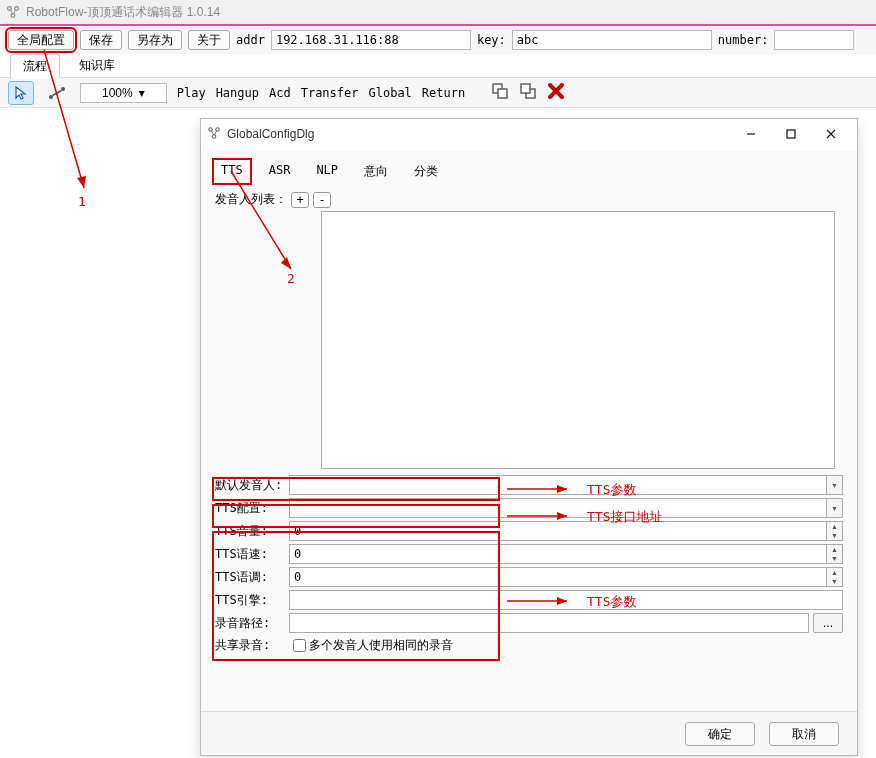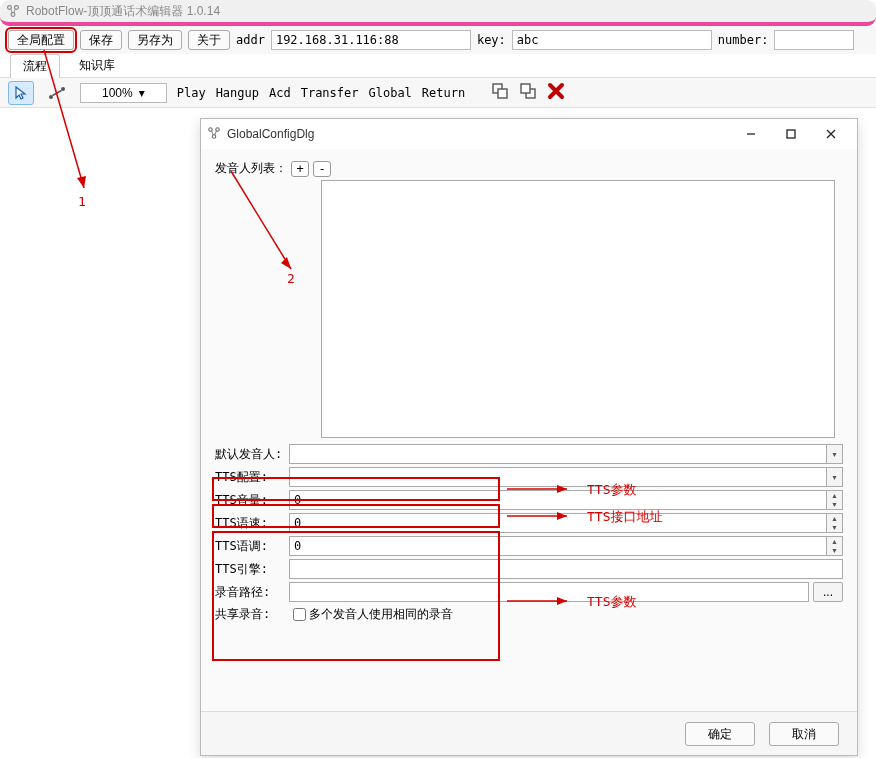--- a/index.html
+++ b/index.html
@@ -1,19 +1,19 @@
 <!DOCTYPE html>
 <html><head>
 <meta charset="utf-8">
 <style>
   * { box-sizing: border-box; font-family: "Microsoft YaHei", "SimSun", sans-serif; font-size: 12px; }
   body { margin: 0; width: 876px; height: 758px; background: #fff; overflow: hidden; position: relative; }
 
   
-  .titlebar { background: #f0f0f0; height: 26px; display: flex; align-items: center; padding: 0 6px; border-bottom: 4px solid #ec4899; border-radius: 9px; }
+  .titlebar { background: #f0f0f0; height: 26px; display: flex; align-items: center; padding: 0 6px; border-bottom: 2px solid #ec4899; }
   .titlebar .appicon svg { width: 14px; height: 14px; display: block; }
   .titlebar .title { margin-left: 6px; color: #888; }
 
   
   .toolbar1 { background: #f7f7f7; height: 28px; display: flex; align-items: center; gap: 6px; padding: 2px 8px; }
   .btn { background: #fafafa; border: 1px solid #aaa; border-radius: 3px; padding: 1px 8px; height: 20px; line-height: 16px; display: inline-flex; align-items: center; font-family: "SimSun", monospace; }
   .field-label { font-family: "SimSun", monospace; }
   .input { border: 1px solid #bbb; height: 20px; padding: 0 4px; font-family: "SimSun", monospace; background: #fff; }
   .red-frame { outline: 2px solid #d40000; outline-offset: 1px; }
 
@@ -175,20 +175,27 @@
       </div>
     <div class="winbtn">
         <svg width="10" height="10">
           <path d="M1 1 L9 9 M9 1 L1 9" stroke="#222" stroke-width="1.3"></path>
         </svg>
       </div>
   </div>
 
   <div class="dlg-body">
 
+    <div class="dlg-tabs">
+      <span class="dlg-tab active">TTS</span>
+      <span class="dlg-tab">ASR</span>
+      <span class="dlg-tab">NLP</span>
+      <span class="dlg-tab">意向</span>
+      <span class="dlg-tab">分类</span>
+    </div>
 
     <div class="row">
       <span class="lbl" style="width:auto;margin-right:4px">发音人列表：</span>
       <span class="plusminus">+</span>
       <span class="plusminus">-</span>
     </div>
 
     <div class="bigbox"></div>
 
     <div class="row">

